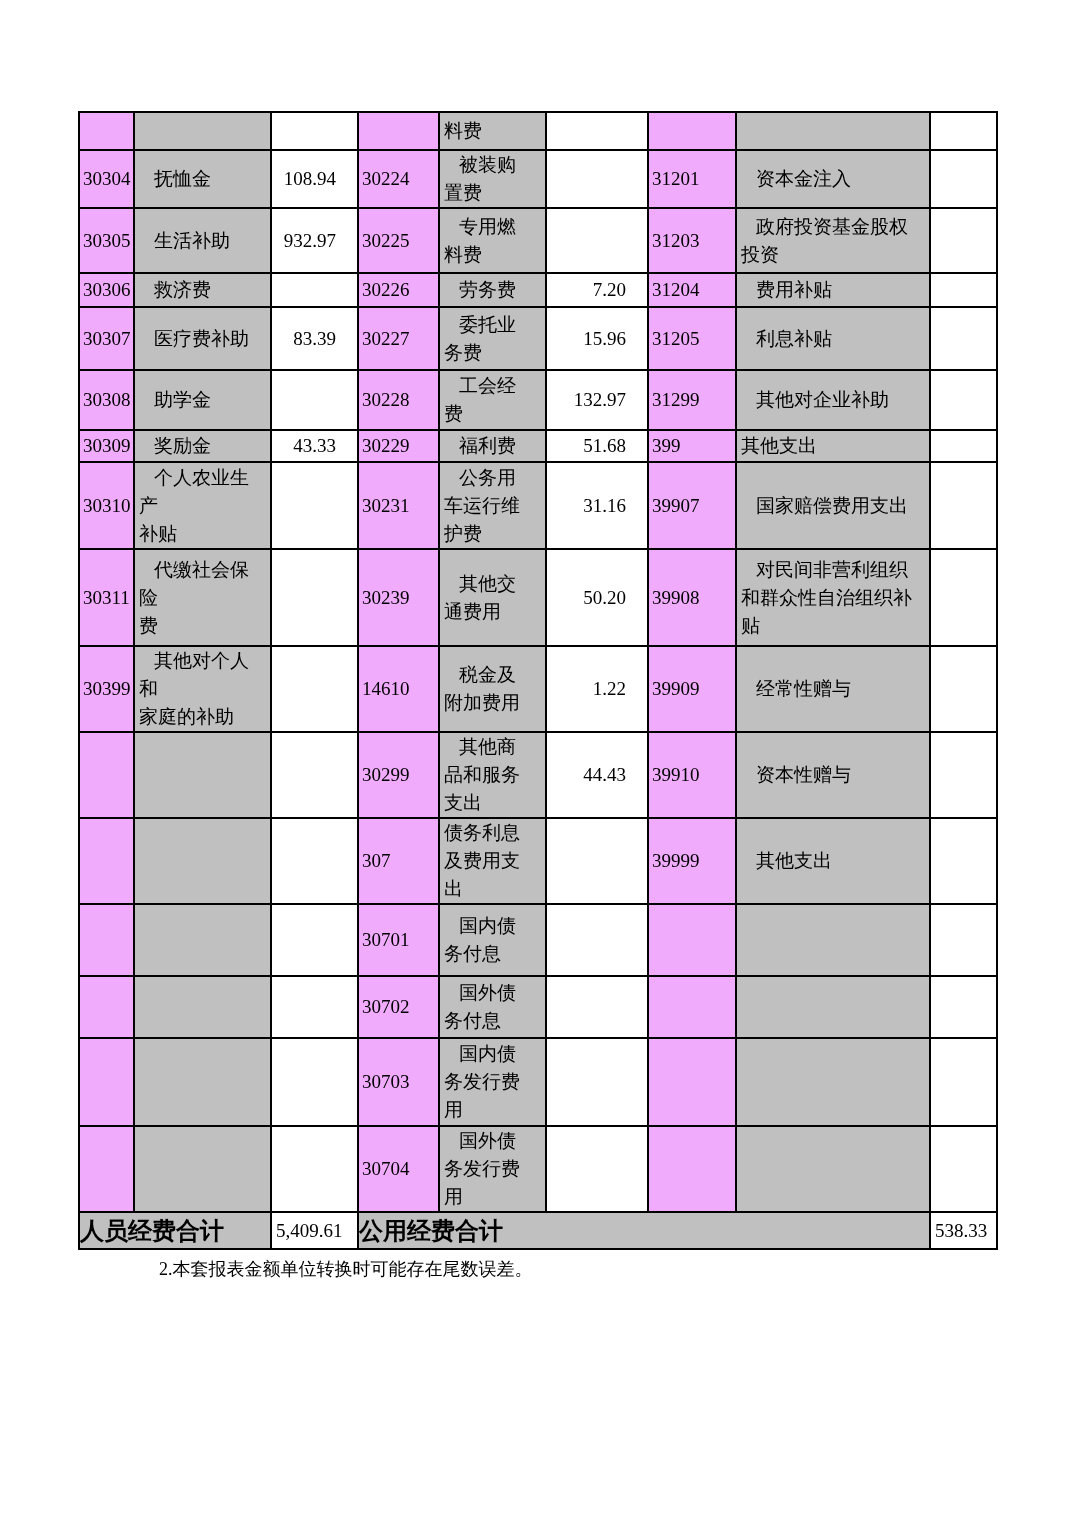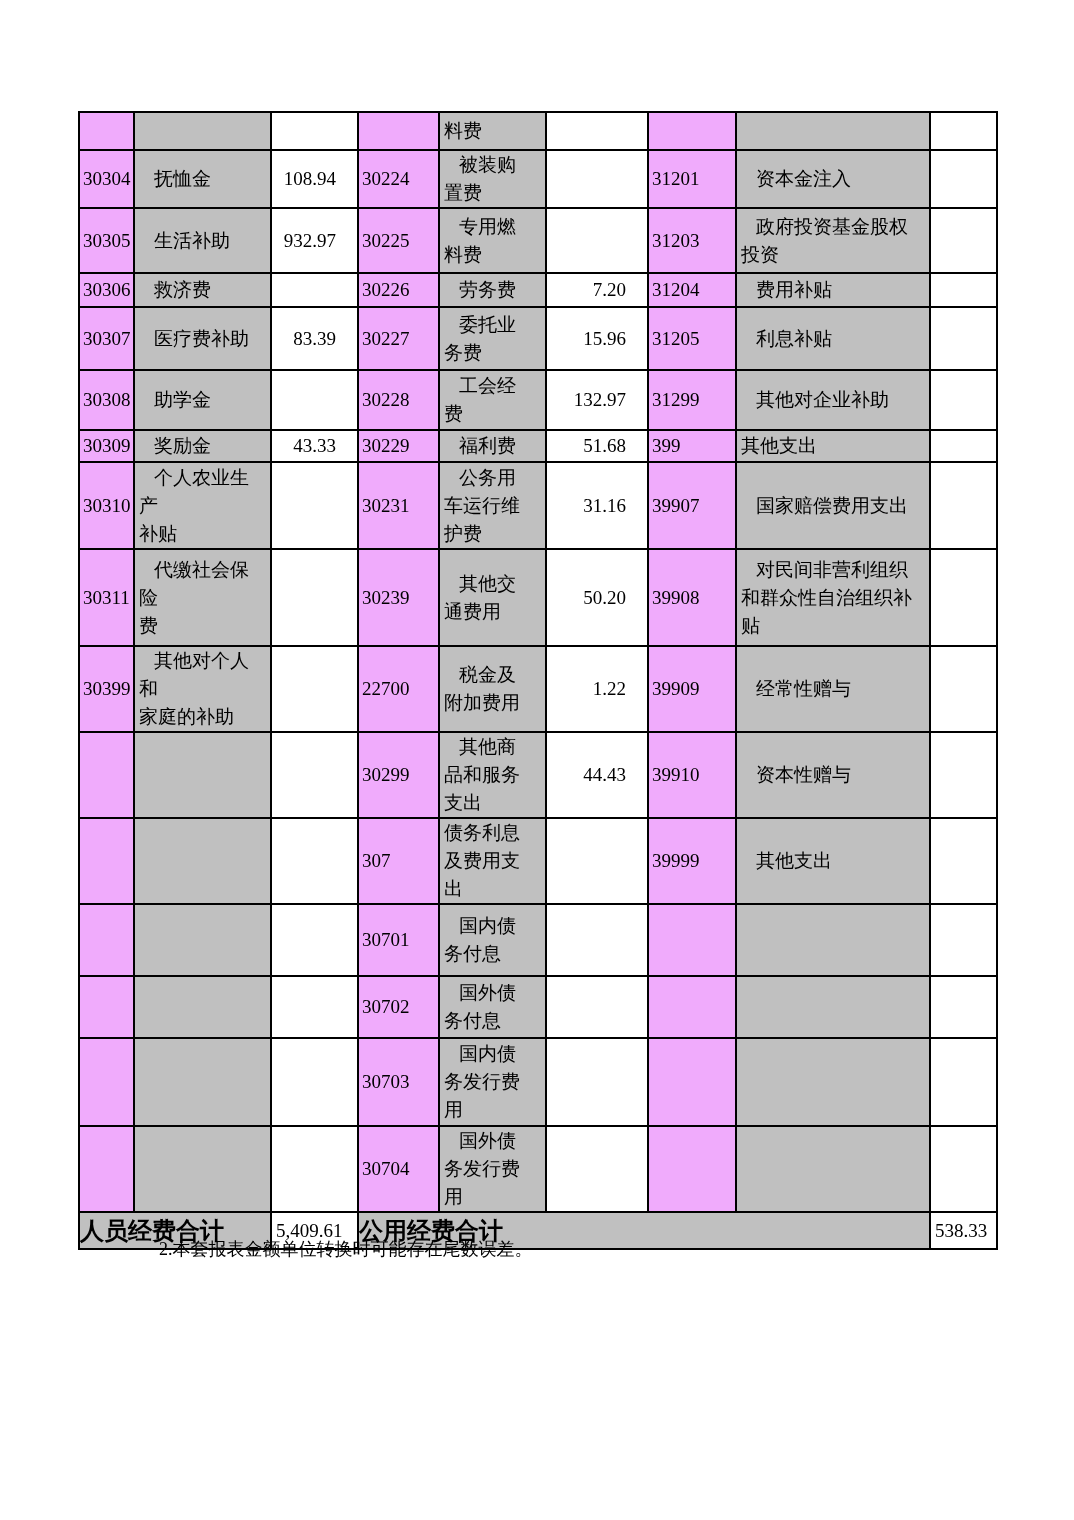--- a/index.html
+++ b/index.html
@@ -35,21 +35,21 @@
     font-size:24px;
   }
   tr.totals td.tval {
     background:#ffffff; text-align:left; padding-left:4px; font-size:19px;
   }
 
   .notes {
     position:absolute; left:91px; top:1234px;
     font-size:18px; line-height:30px; width:900px;
   }
-  .note-line2 { padding-left:68px; }
+  .note-line2 { padding-left:68px;margin-top:20px; }
 </style>
 </head>
 <body>
 
 <div class="page">
 
   <table class="budget">
     <colgroup>
       <col style="width:55px">
         <col style="width:137px">
@@ -181,21 +181,21 @@
 和群众性自治组织补
 贴</td>
       <td class="amt"></td>
     </tr>
 
     <tr style="height:76px">
       <td class="code">30399</td>
       <td class="name">其他对个人和
 家庭的补助</td>
       <td class="amt"></td>
-      <td class="code">22700</td>
+      <td class="code">14610</td>
       <td class="name">税金及
 附加费用</td>
       <td class="amt">1.22</td>
       <td class="code">39909</td>
       <td class="name">经常性赠与</td>
       <td class="amt"></td>
     </tr>
 
     <tr style="height:84px">
       <td class="code"></td>

